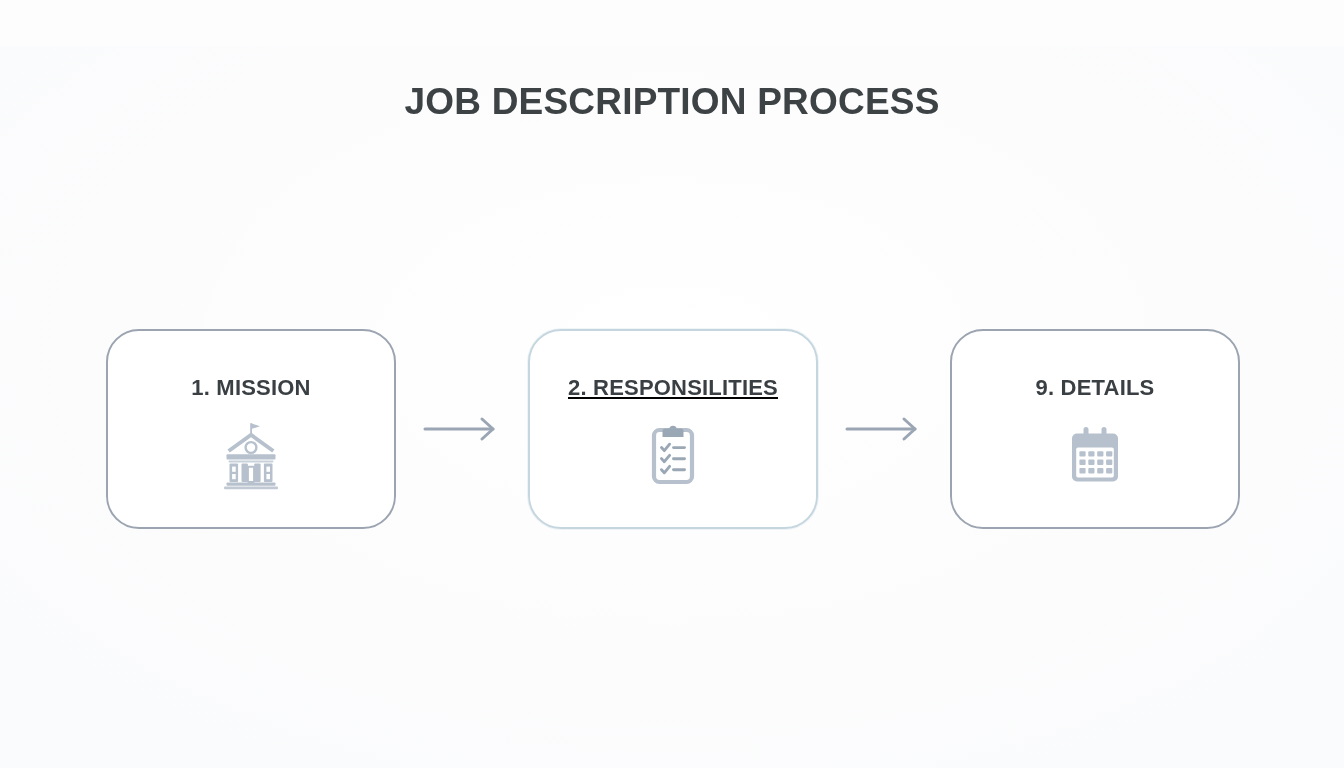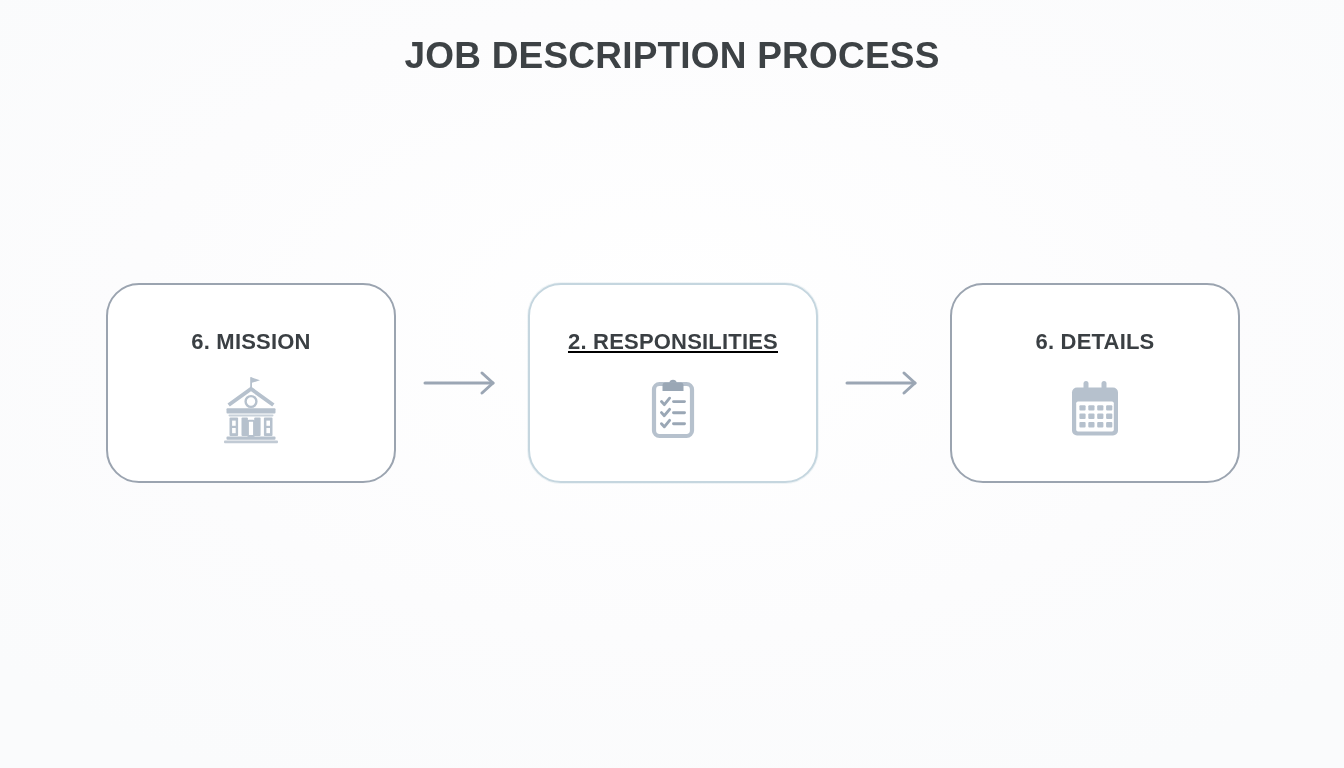--- a/index.html
+++ b/index.html
@@ -13,20 +13,21 @@
     font-family: "Liberation Sans", sans-serif;
     overflow: hidden;
     position: relative;
   }
 
   .slide {
     position: absolute;
     inset: 0;
     background:
       radial-gradient(ellipse 900px 520px at 50% 42%, #ffffff 0%, #fcfcfd 60%, #fafbfc 100%);
+    margin-top: 46px;
   }
 
   
   .title {
     position: absolute;
     top: 36px;
     left: 0;
     width: 100%;
     text-align: center;
     font-size: 37px;
@@ -103,21 +104,21 @@
 </head>
 <body>
 
 <div class="slide">
 
   <div class="title">JOB DESCRIPTION PROCESS</div>
 
   <div class="flow">
 
     <div class="card">
-      <div class="card-label">6. MISSION</div>
+      <div class="card-label">1. MISSION</div>
       <div class="card-icon">
         <svg width="72" height="72" viewBox="0 0 72 72" aria-hidden="true">
           <g fill="#b6c1cd">
 
             <rect x="35.2" y="4" width="1.8" height="12" rx="0.7"></rect>
             <path d="M37 4.6 L45 7.2 L37 9.8 Z"></path>
 
             <path d="M36 13.5 L59.5 30.5 L57.2 33.6 L36 18.2 L14.8 33.6 L12.5 30.5 Z"></path>
 
             <circle cx="36" cy="28.5" r="5.4" fill="none" stroke="#b6c1cd" stroke-width="2.4"></circle>
@@ -178,21 +179,21 @@
     <div class="arrow">
       <svg width="78" height="26" viewBox="0 0 78 26" aria-hidden="true">
         <g stroke="#9ba6b4" stroke-width="3" fill="none" stroke-linecap="round" stroke-linejoin="round">
           <line x1="2" y1="13" x2="70" y2="13"></line>
           <polyline points="59,3 70,13 59,23"></polyline>
         </g>
       </svg>
     </div>
 
     <div class="card">
-      <div class="card-label">6. DETAILS</div>
+      <div class="card-label">9. DETAILS</div>
       <div class="card-icon">
         <svg width="72" height="72" viewBox="0 0 72 72" aria-hidden="true">
 
           <rect x="24.5" y="8" width="5" height="13" rx="2.5" fill="#b6c1cd"></rect>
           <rect x="42.5" y="8" width="5" height="13" rx="2.5" fill="#b6c1cd"></rect>
 
           <rect x="13" y="14.5" width="46" height="48" rx="5" fill="#b6c1cd"></rect>
 
           <rect x="17.2" y="28.5" width="37.6" height="30" rx="1.8" fill="#ffffff"></rect>
 

